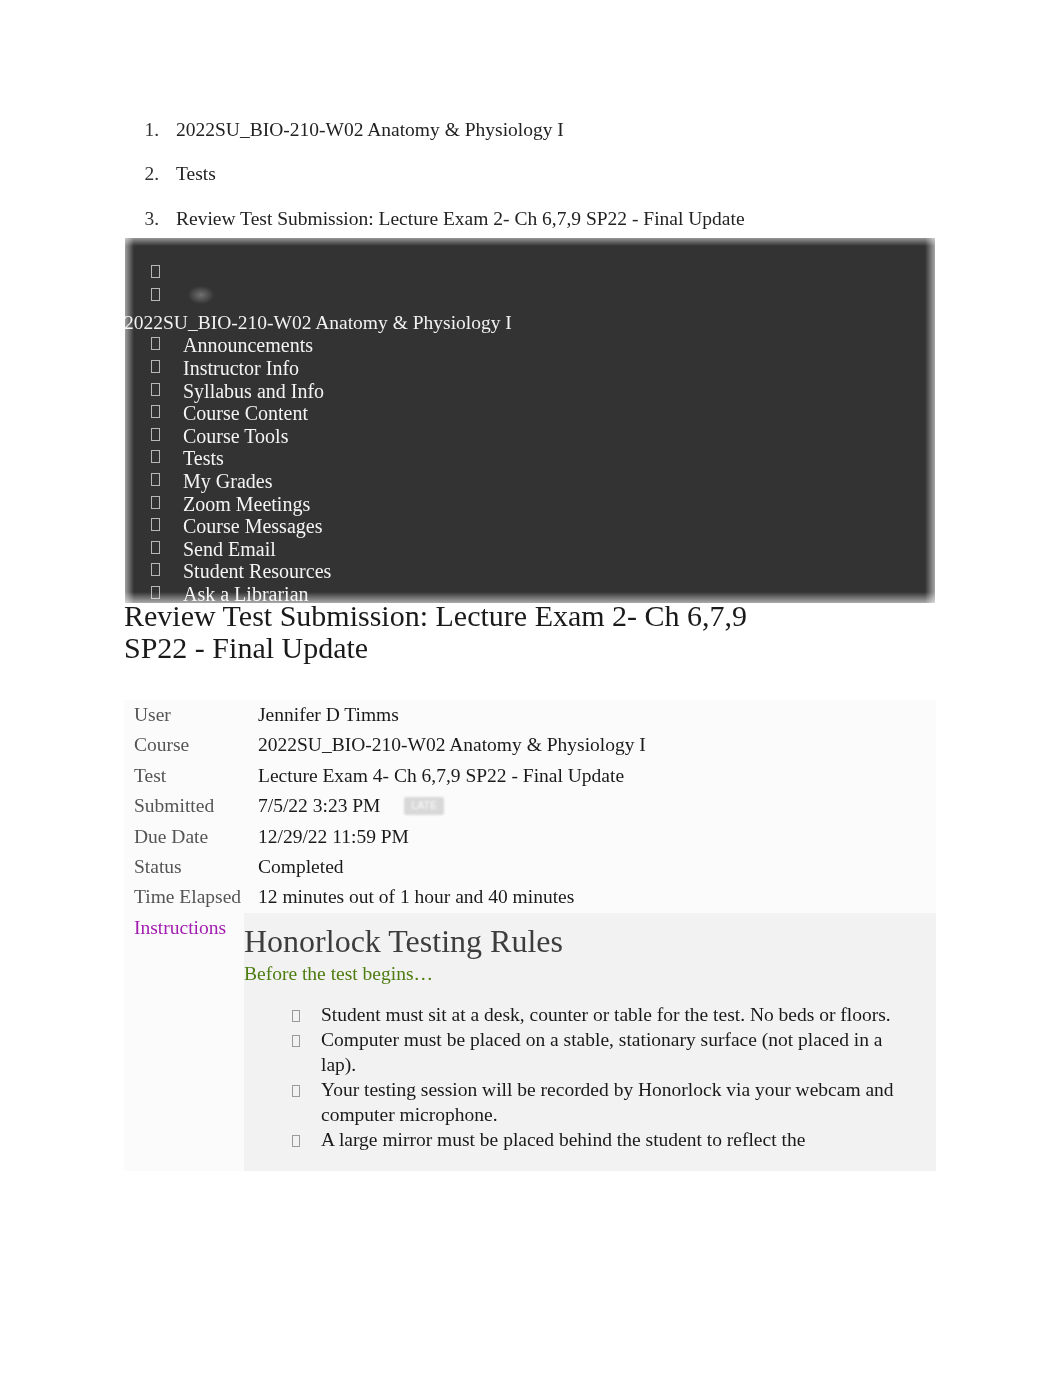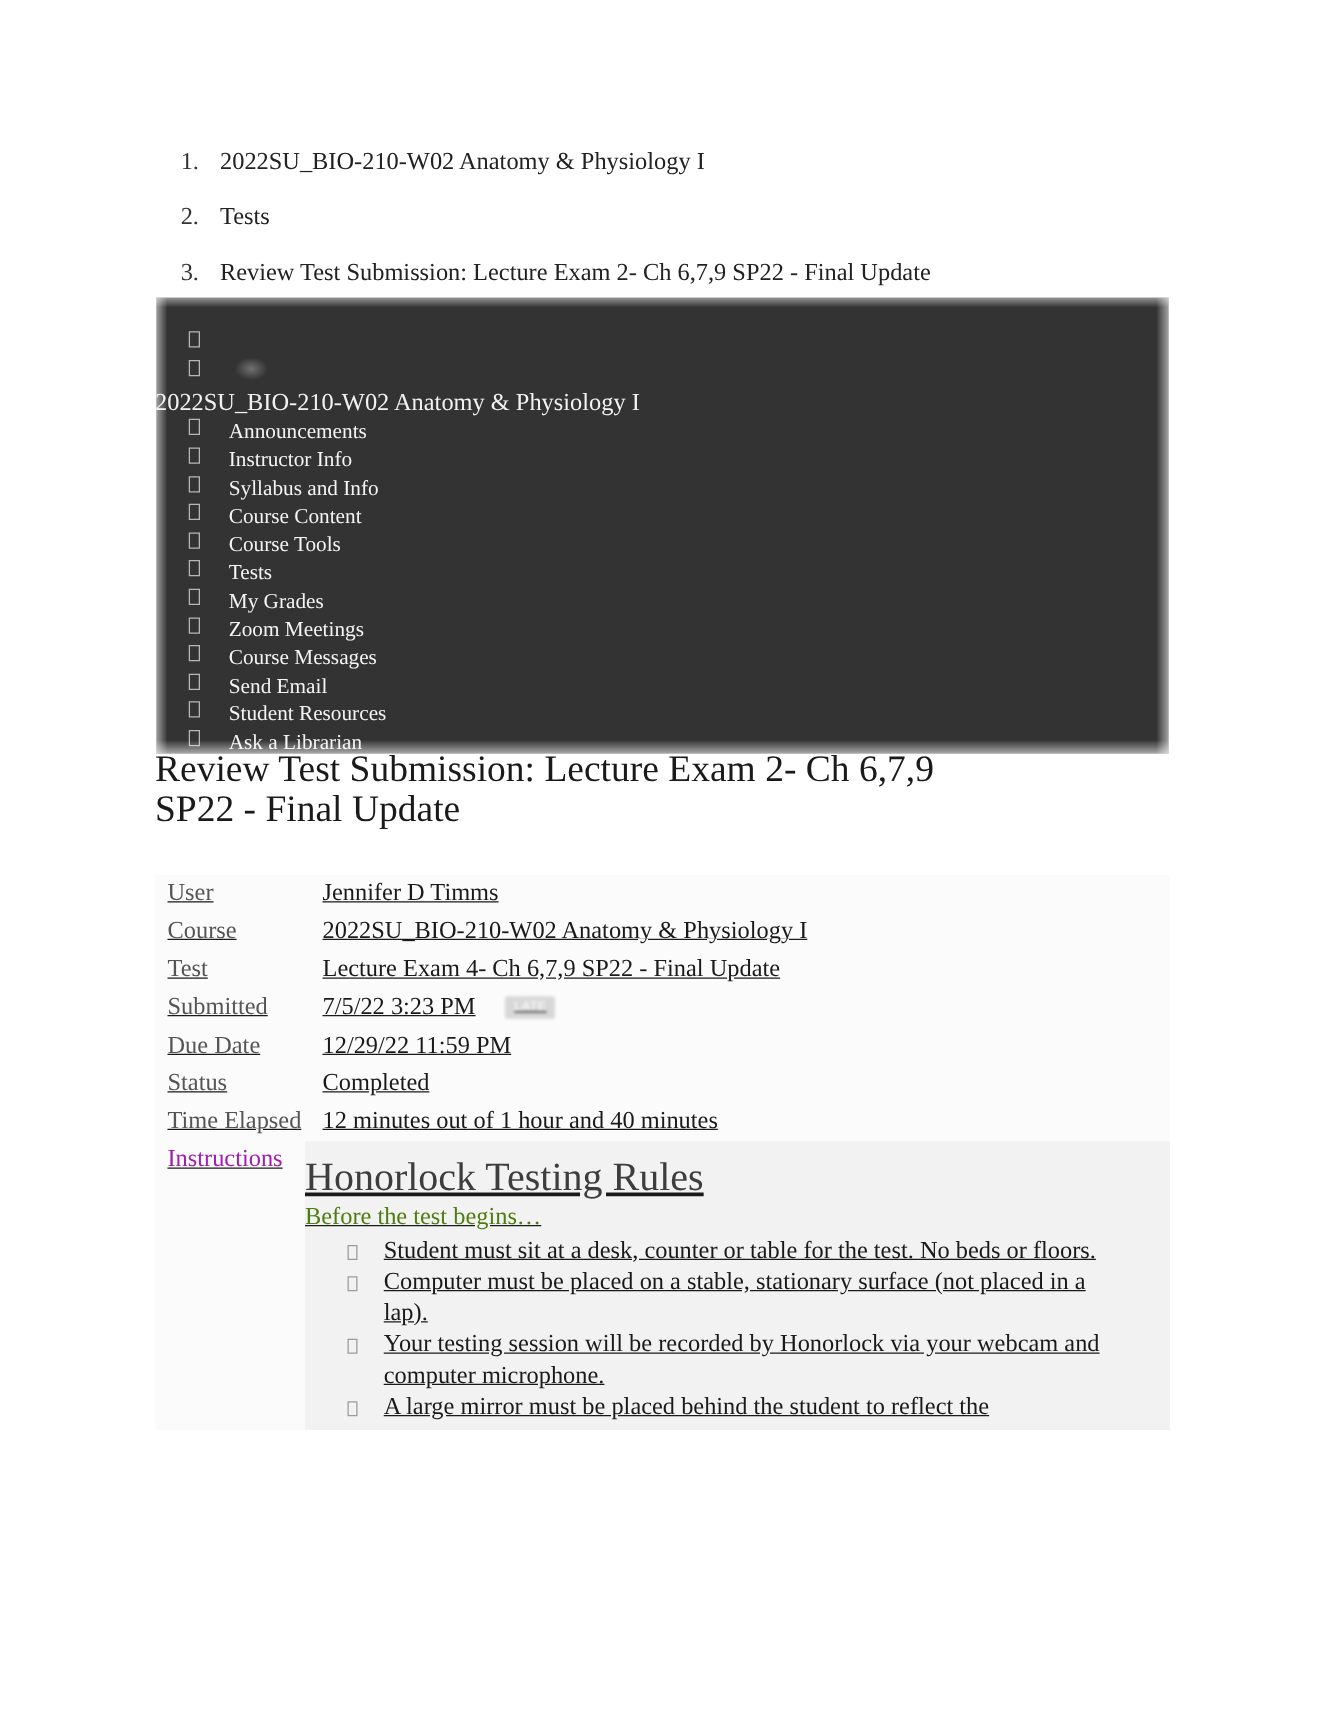--- a/index.html
+++ b/index.html
@@ -87,21 +87,21 @@
   .menu-items {
     margin: 0;
     padding: 0;
     list-style: none;
   }
   .menu-items li {
     display: flex;
     align-items: baseline;
     height: 22.6px;
     padding-left: 26px;
-    font-size: 17px;
+    font-size: 20px;
     line-height: 22.6px;
     color: #f4f4f4;
   }
   .menu-items li .glyph-box {
     position: relative;
     top: -2px;
   }
   .menu-items li .mi-label {
     margin-left: 23px;
     white-space: nowrap;
@@ -160,21 +160,20 @@
 
   
   .attempt-table {
     position: absolute;
     left: 124px;
     top: 700px;
     width: 812px;
     border-collapse: collapse;
     background: #fcfcfd;
     font-size: 19.5px;
-    text-decoration: underline;
   }
   .attempt-table tr {
     background: #fbfbfc;
   }
   .attempt-table td {
     vertical-align: top;
     padding: 3px 0 4px 0;
     line-height: 1.2;
   }
   .attempt-table td.lbl {
@@ -223,21 +222,21 @@
     line-height: 1.2;
   }
   .instr-sub {
     font-size: 19.5px;
     color: #4d7c0f;
     margin: 0;
     padding: 0 0 2px 0;
     line-height: 1.25;
   }
   .instr-list {
-    margin: 0;
+    margin: 14px;
     padding: 0;
     list-style: none;
   }
   .instr-list li {
     display: flex;
     align-items: flex-start;
     font-size: 19.5px;
     line-height: 1.26;
     color: #1a1a1a;
     margin-bottom: 1px;

